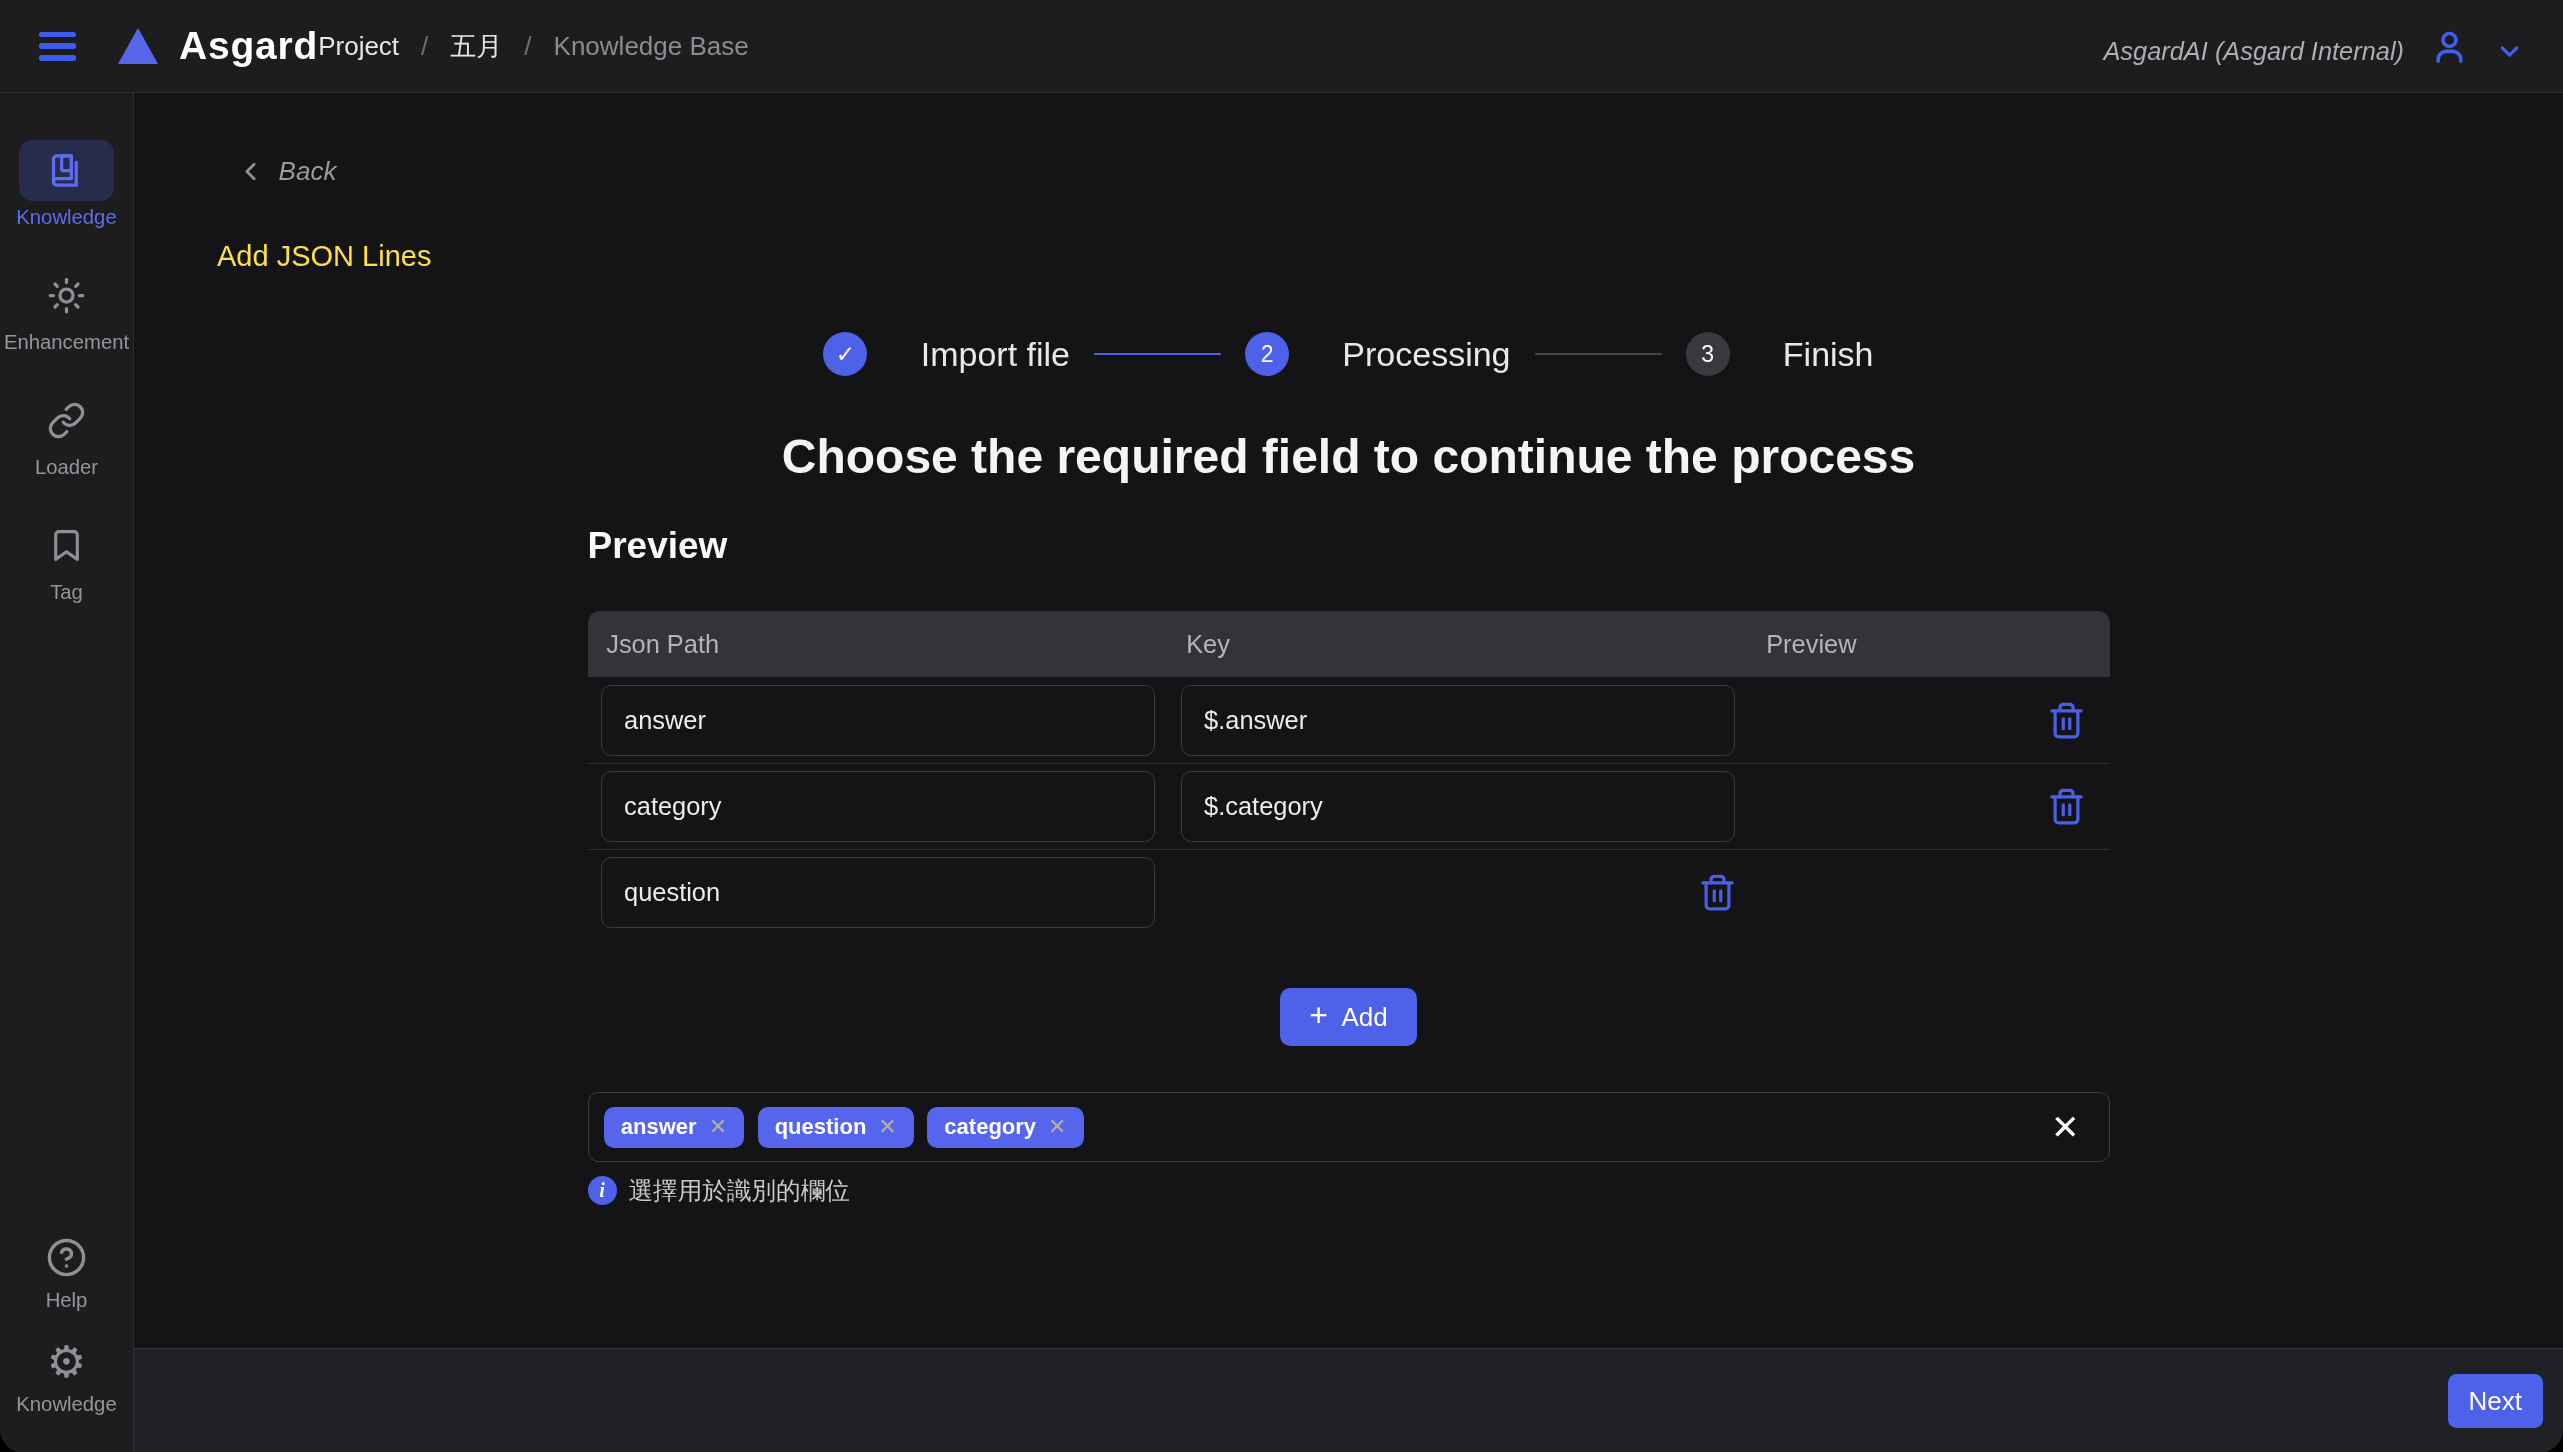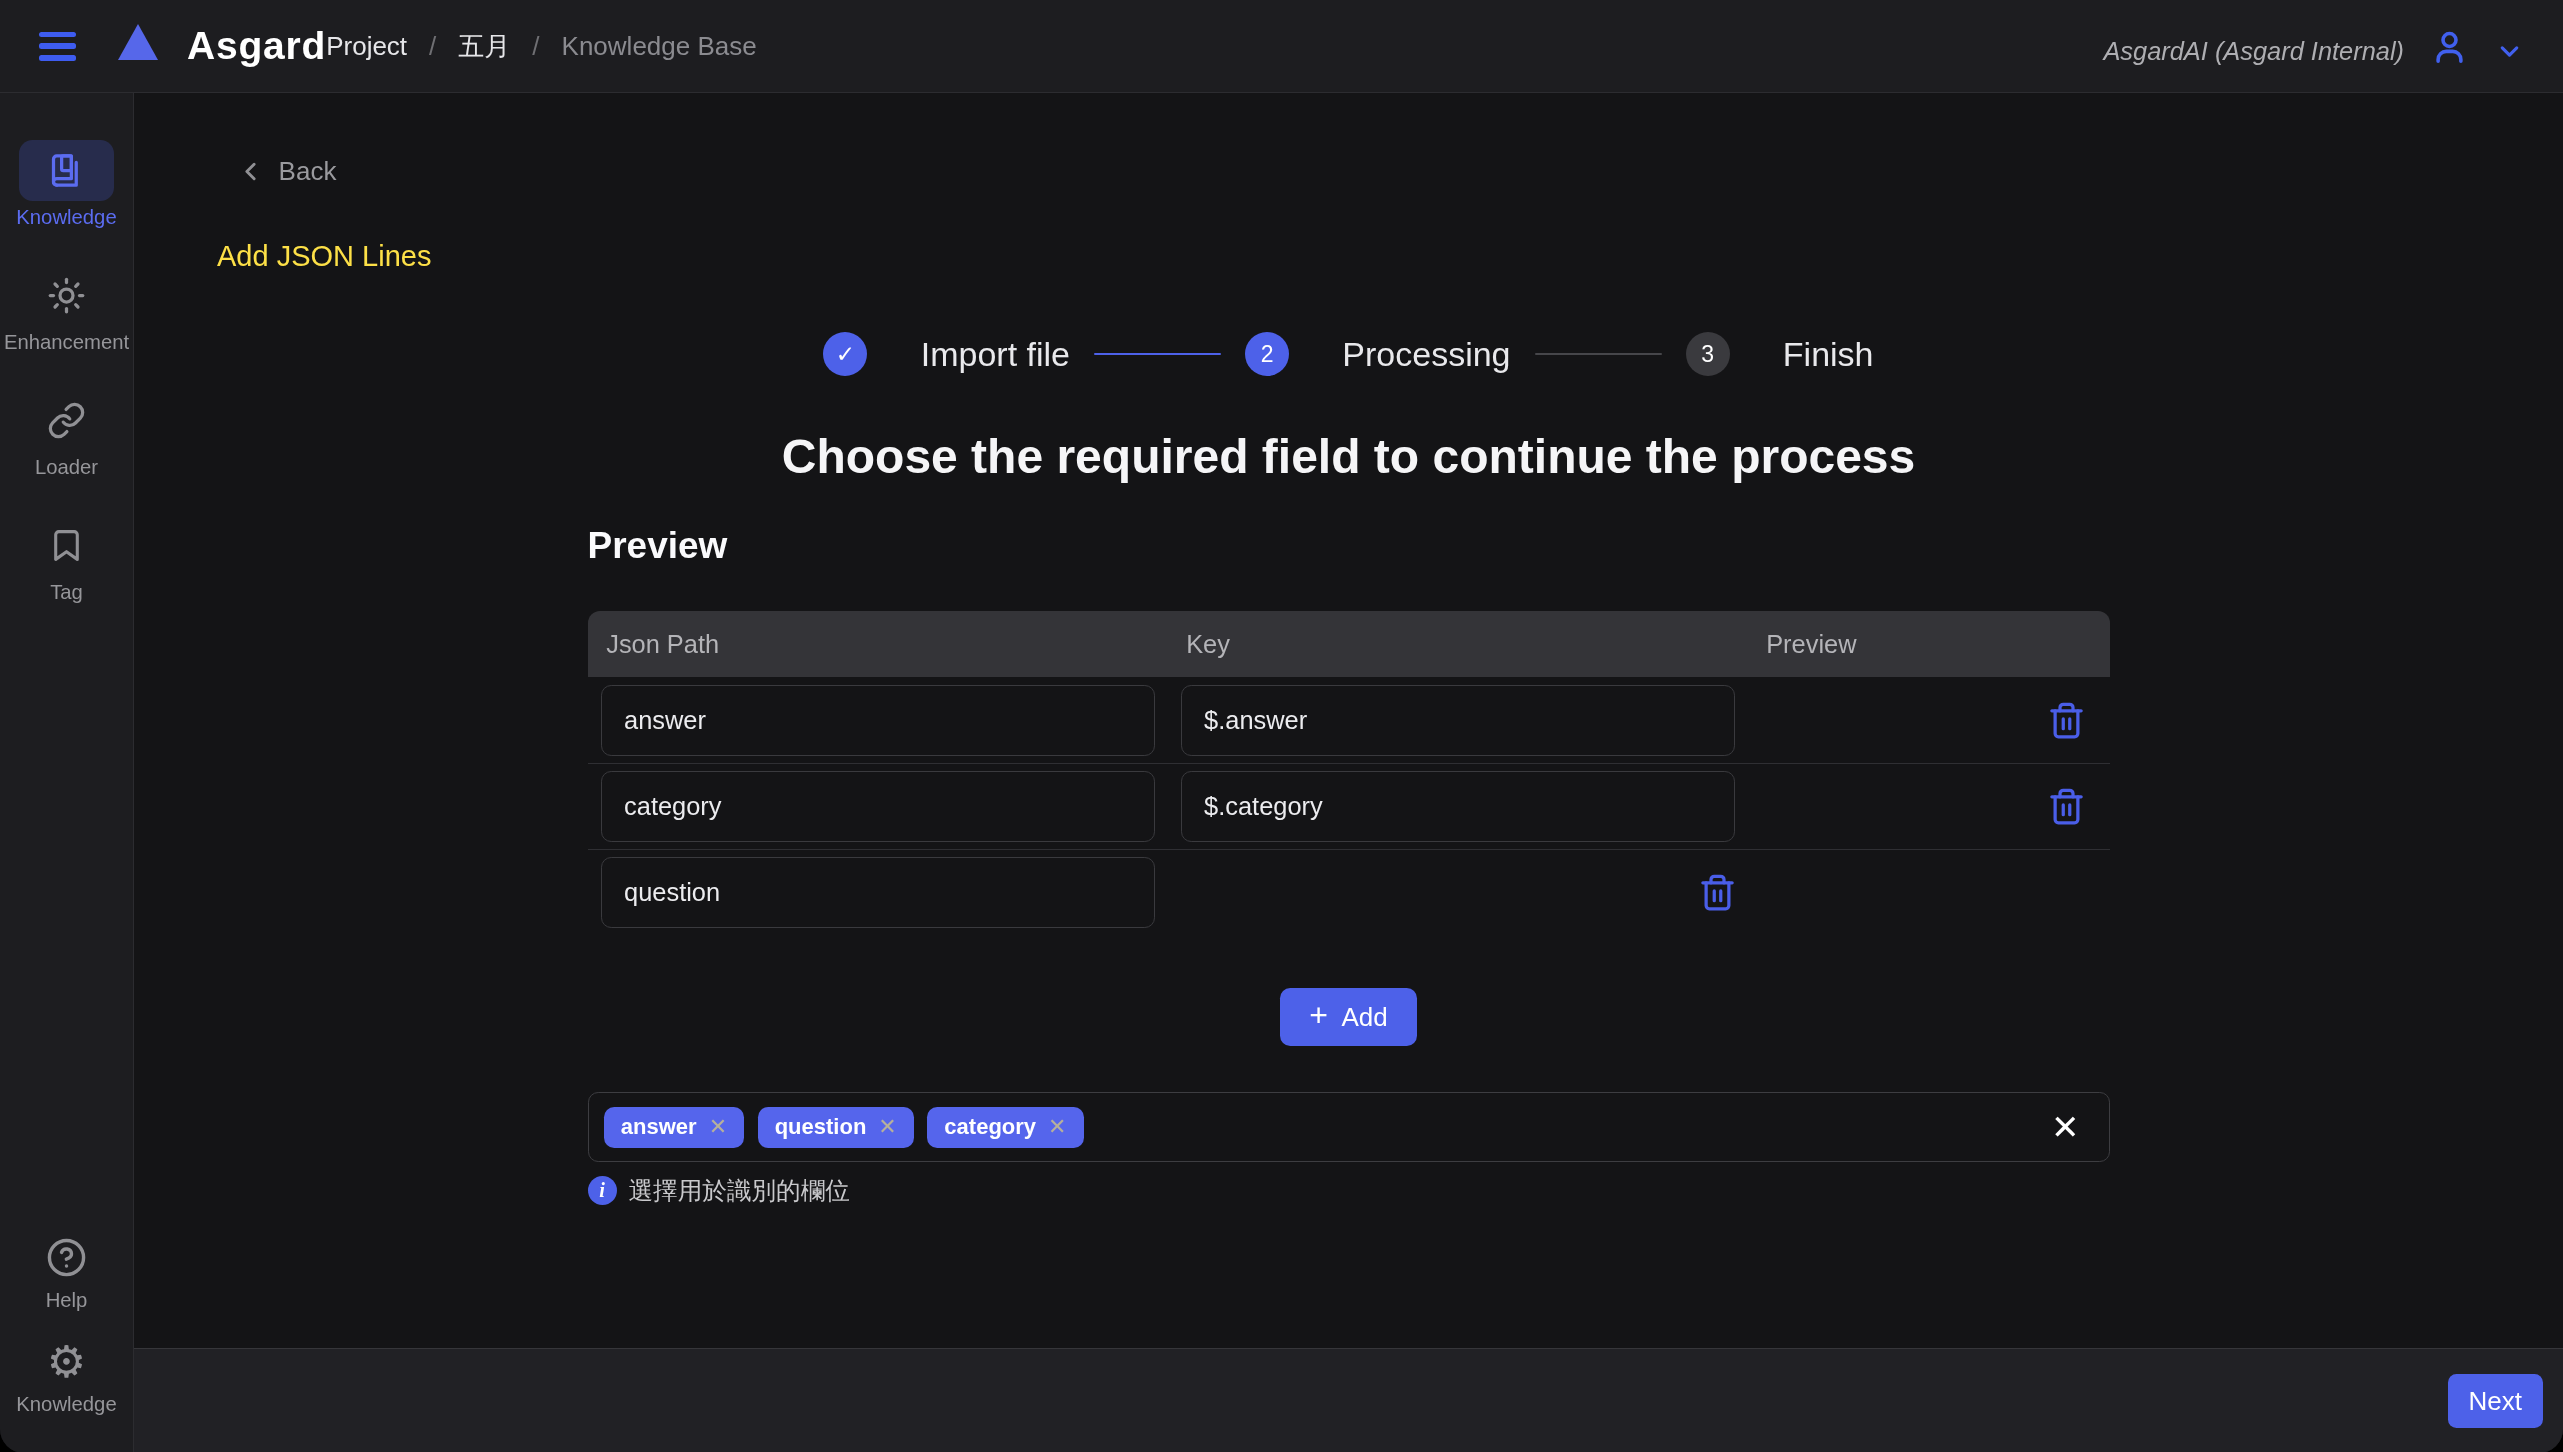--- a/index.html
+++ b/index.html
@@ -6,21 +6,21 @@
   html,body { background:#000; }
   body { font-family:"Liberation Sans","DejaVu Sans",sans-serif; }
   .app { position:relative; width:2563px; height:1453px; background:#141416;
          border-radius:0 0 24px 24px; overflow:hidden; display:flex; flex-direction:column; }
 
   
   .topbar { height:93px; flex:0 0 93px; background:#1d1d20; border-bottom:1.7px solid #2c2c30;
             display:flex; align-items:center; padding:0 39px; }
   .hamburger { width:37px; height:29px; display:flex; flex-direction:column; justify-content:space-between; cursor:pointer; }
   .hamburger span { display:block; height:5.1px; border-radius:2.5px; background:#3e5cf0; }
-  .logo-wrap { display:flex; align-items:flex-start; gap:29px; margin-left:42px; }
+  .logo-wrap { display:flex; align-items:center; gap:21px; margin-left:42px; }
   .logo-tri { width:0; height:0; border-left:20.3px solid transparent; border-right:20.3px solid transparent;
               border-bottom:36px solid #5667ea; }
   .logo-text { color:#fff; font-size:39px; font-weight:700; letter-spacing:0.8px; }
   .breadcrumb { display:flex; align-items:center; gap:22px; font-size:26px; }
   .crumb { color:#e6e6e9; }
   .crumb.dim { color:#8b8b90; }
   .crumb-sep { color:#6f6f73; }
   .topbar-right { margin-left:auto; display:flex; align-items:flex-end; gap:26px;font-style:italic; }
   .account-label { color:#aeaeb2; font-size:25.4px; }
   .icon-stroke-blue { stroke:#4160ee; fill:none; stroke-width:2; stroke-linecap:round; stroke-linejoin:round; }
@@ -35,21 +35,21 @@
   .nav-icon-box { width:95px; height:61px; border-radius:13.6px; display:flex; align-items:center; justify-content:center; }
   .nav-item.active .nav-icon-box { background:#272c4c; }
   .nav-label { font-size:20.3px; color:#96969a; margin-top:5.1px; }
   .nav-item.active .nav-label { color:#5b6cf0; }
   .sidebar-spacer { flex:1; }
 
   
   .main { flex:1; display:flex; flex-direction:column; min-width:0; background:#141416; }
   .content { flex:1; overflow:hidden; }
   .back-row { margin:63px 0 0 102px; display:flex; align-items:center; gap:13.6px; color:#9a9a9e;
-              font-size:26px; cursor:pointer; width:max-content; }
+              font-size:26px; cursor:pointer; width:max-content;font-style:italic; }
   .page-title { margin:53px 0 16px 83px; color:#fde047; font-size:29px; font-weight:500; }
 
   .stepper { margin:59px auto 0; display:flex; align-items:center; justify-content:center; width:max-content; }
   .step { display:flex; align-items:center; gap:15.3px; }
   .step-circle { width:44px; height:44px; border-radius:50%; display:flex; align-items:center; justify-content:center;
                  font-size:23px; color:#fff; }
   .step-circle.done,.step-circle.active { background:#4d61e9; }
   .step-circle.pending { background:#3a3a3e; }
   .step-label { color:#e9e9ec; font-size:34px;margin-left:38px; }
   .step-connector { width:127px; height:2.5px; margin:0 24px; border-radius:1.7px; }

